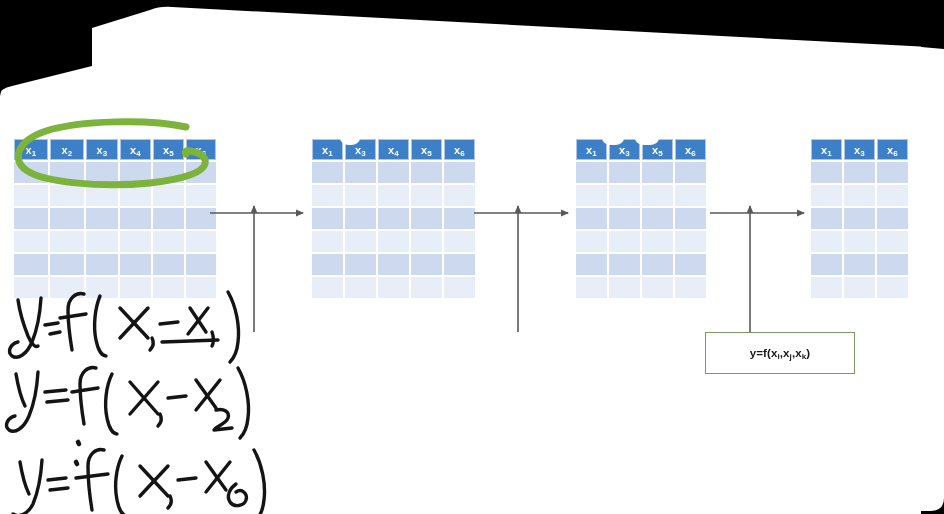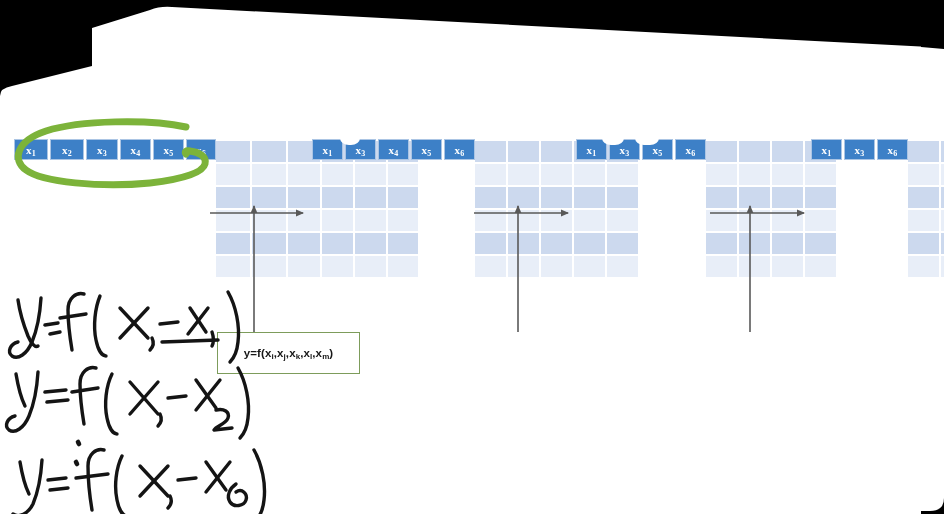--- a/index.html
+++ b/index.html
@@ -26,22 +26,21 @@
     left: 0;
     top: 0;
     width: 944px;
     height: 514px;
     pointer-events: none;
   }
   
   .data-table {
     position: absolute;
     display: flex;
-    flex-direction: row;
-    font-family: Liberation Serif, serif;
+    flex-direction: column;
   }
   .thead {
     display: flex;
     gap: 2px;
     position: relative;
   }
   .th {
     background: #3d80c7;
     color: #ffffff;
     font-size: 11px;
@@ -378,25 +377,25 @@
       <line x1="254" y1="332" x2="254" y2="206" stroke="#595959" stroke-width="1.6" marker-end="url(#ah)"></line>
     </g>
     <g>
       <line x1="518" y1="332" x2="518" y2="206" stroke="#595959" stroke-width="1.6" marker-end="url(#ah)"></line>
     </g>
     <g>
       <line x1="750" y1="332" x2="750" y2="206" stroke="#595959" stroke-width="1.6" marker-end="url(#ah)"></line>
     </g>
   </svg>
 
-  <div class="formula-box" style="left:217px; top:332px; width:143px; height:42px;">
-    <span>y=f(x<sub>i</sub>,x<sub>j</sub>,x<sub>k</sub>,x<sub>l</sub>,x<sub>m</sub>)</span>
+
+
+  <div class="formula-box" style="left:705px; top:332px; width:150px; height:42px;">
+    <span>y=f(x<sub>i</sub>,x<sub>j</sub>,x<sub>k</sub>)</span>
   </div>
-
-
 
   <svg class="ellipse-layer" viewBox="0 0 944 514" xmlns="http://www.w3.org/2000/svg">
     <path d="M 186,127 C 150,119 80,120 46,131
              C 16,141 12,160 26,170
              C 42,182 100,188 150,183
              C 185,179 203,172 205,164
              C 207,156 198,152 190,151
              C 186,150 184,152 186,154" fill="none" stroke="#7cb33a" stroke-width="7" stroke-linecap="round" stroke-linejoin="round"></path>
   </svg>
 

